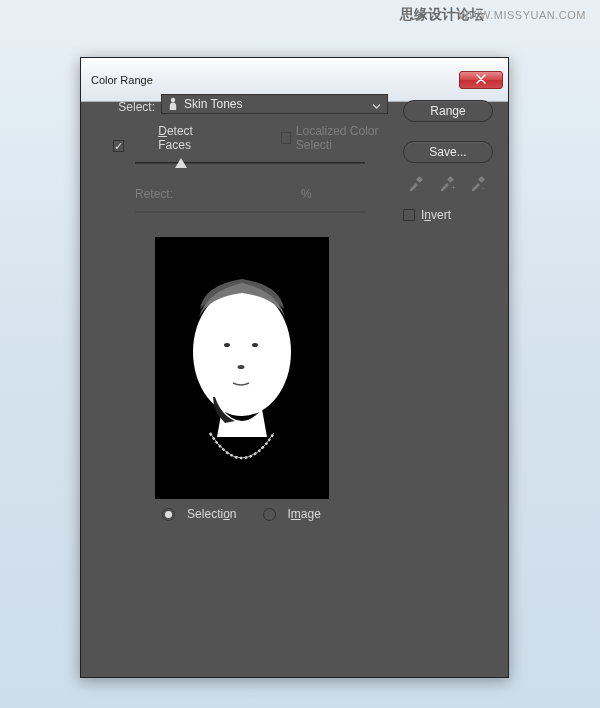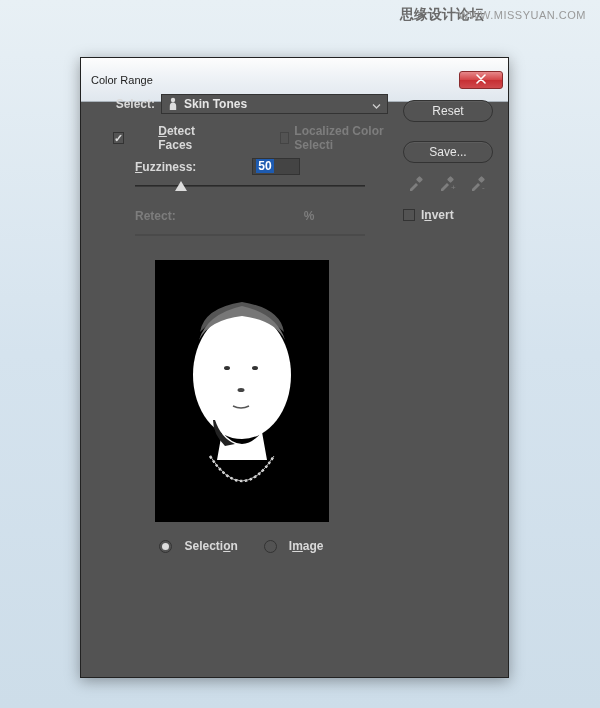--- a/index.html
+++ b/index.html
@@ -46,21 +46,21 @@
     position: absolute; left:0; right:0; top:28px; bottom:0;
     color: #ccc;
   }
   .left-col {
     position: absolute; left: 14px; top: 8px; right: 120px;
   }
   .right-col {
     position: absolute; right: 13px; top: 14px; width: 92px;
   }
   
-  .row { display: flex; align-items: center; font-weight: bold; }
+  .row { display: flex; align-items: flex-end; }
   .select-row { margin-bottom: 10px; }
   .select-label { width: 66px; text-align: right; padding-right: 6px; color: #d9d9d9; }
   .dropdown {
     flex: 1;
     height: 20px;
     background: #535353;
     border: 1px solid #333;
     display: flex; align-items: center;
     padding: 0 6px;
     color: #e6e6e6;
@@ -117,21 +117,21 @@
   
   .preview {
     margin: 24px auto 0;
     width: 174px; height: 262px;
     background:#000;
     display:flex; align-items:center; justify-content:center;
   }
   .preview svg { width:100%; height:100%; }
   
   .radio-row {
-    margin-top: 17px; justify-content:center; gap: 8px;
+    margin-top: 8px; justify-content:center; gap: 8px;
   }
   .rdio { width:13px; height:13px; border-radius:50%; border:1px solid #333; background:#535353; display:inline-flex; align-items:center; justify-content:center; margin-right:4px; }
   .rdio.sel::after { content:""; width:7px; height:7px; border-radius:50%; background:#ddd; }
   .radio-lbl { color:#d9d9d9; margin-right:18px; }
   .radio-lbl .ul { text-decoration: underline; }
   
   .selprev-row {
     position:absolute; left:14px; bottom:14px; right:14px;
     display:flex; align-items:center;
   }
@@ -152,21 +152,21 @@
     font-size:12px;
   }
   .btn.default { border-color:#6fa0c7; box-shadow: 0 0 0 1px #3d6a8e inset, inset 0 1px 0 rgba(255,255,255,0.08); }
   .btn-spacer { height: 10px; }
   .eyedrops { display:flex; gap: 9px; margin: 8px 0 14px 2px; }
   .eyedrop { width:22px; height:22px; display:flex; align-items:center; justify-content:center; cursor:pointer; }
   .eyedrop.dis { opacity:0.5; cursor:default; }
   .eyedrop svg { width:18px; height:18px; }
   .invert-row { display:flex; align-items:center; }
   .invert-row .chk { margin-right:6px; }
-  .invert-lbl { color:#d9d9d9;font-weight:bold; }
+  .invert-lbl { color:#d9d9d9; }
   .invert-lbl .ul { text-decoration: underline; }
 </style>
 </head>
 <body>
 
 <div class="watermark-zh">思缘设计论坛</div>
 <div class="watermark-url">WWW.MISSYUAN.COM</div>
 
 <div class="dialog">
   <div class="titlebar">
@@ -206,26 +206,20 @@
         <span class="chk-label">
           <span class="ul">D</span><span>etect Faces</span>
         </span>
         <span style="width:14px"></span>
         <span class="disabled" style="display:flex; align-items:center;">
           <span class="chk"></span>
           <span class="chk-label disabled">Localized Color Selecti</span>
         </span>
       </div>
 
-      <div class="row fuzz-row">
-        <span class="fuzz-label">
-          <span class="ul">F</span><span>uzziness:</span>
-        </span>
-        <span class="num-input"><span class="sel">50</span></span>
-      </div>
       <div class="slider-track">
         <div class="slider-thumb"></div>
       </div>
 
       <div class="row range-row disabled">
         <span>
           <span class="ul">R</span><span>etect:</span>
         </span>
         <span class="range-field"></span>
         <span class="range-pct">%</span>
@@ -261,21 +255,21 @@
           <span>Selecti</span><span class="ul">o</span><span>n</span>
         </span>
         <span class="rdio"></span>
         <span class="radio-lbl" style="margin-right:0">
           <span>I</span><span class="ul">m</span><span>age</span>
         </span>
       </div>
     </div>
 
     <div class="right-col">
-      <div class="btn">Reset</div>
+      <div class="btn">Range</div>
       <div class="btn-spacer"></div>
       <div class="btn">Save...</div>
 
       <div class="eyedrops">
         <span class="eyedrop dis">
           <svg viewBox="0 0 18 18">
               <path d="M3 15 L9 9 L11 11 L5 17 L3 17 Z" fill="#aaa"></path>
               <rect x="10" y="3" width="5" height="5" rx="1" transform="rotate(45 12.5 5.5)" fill="#aaa"></rect>
             </svg>
         </span>

